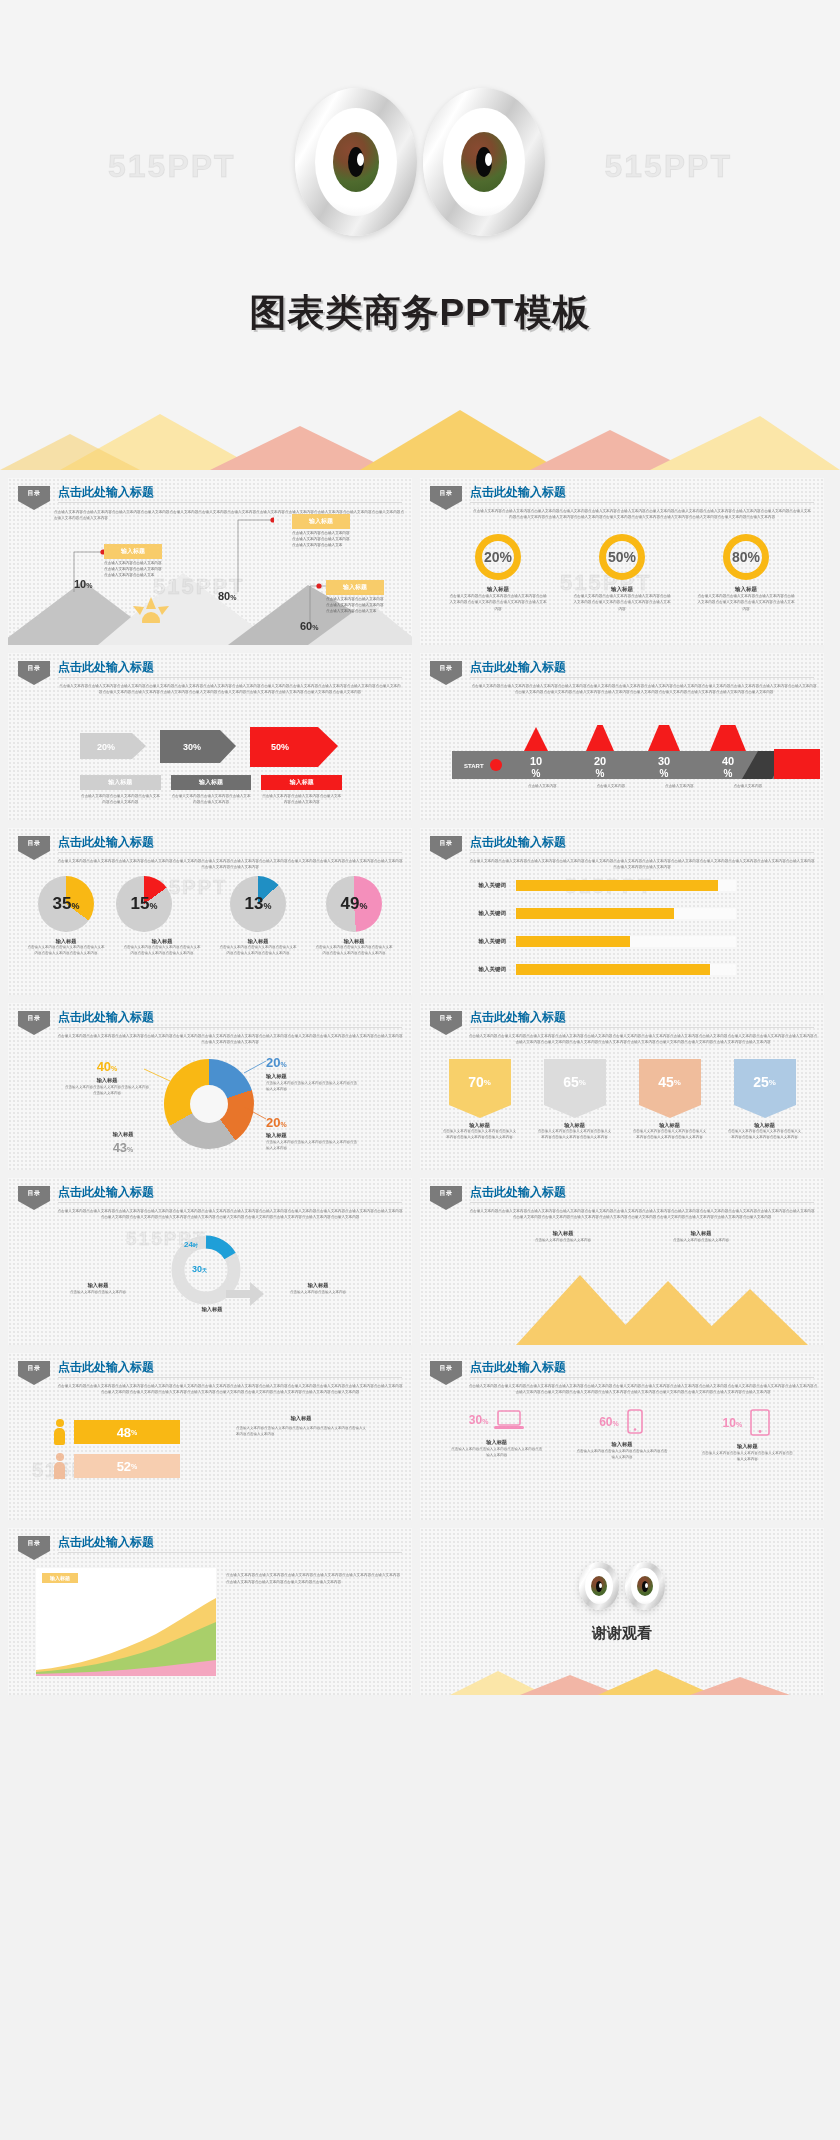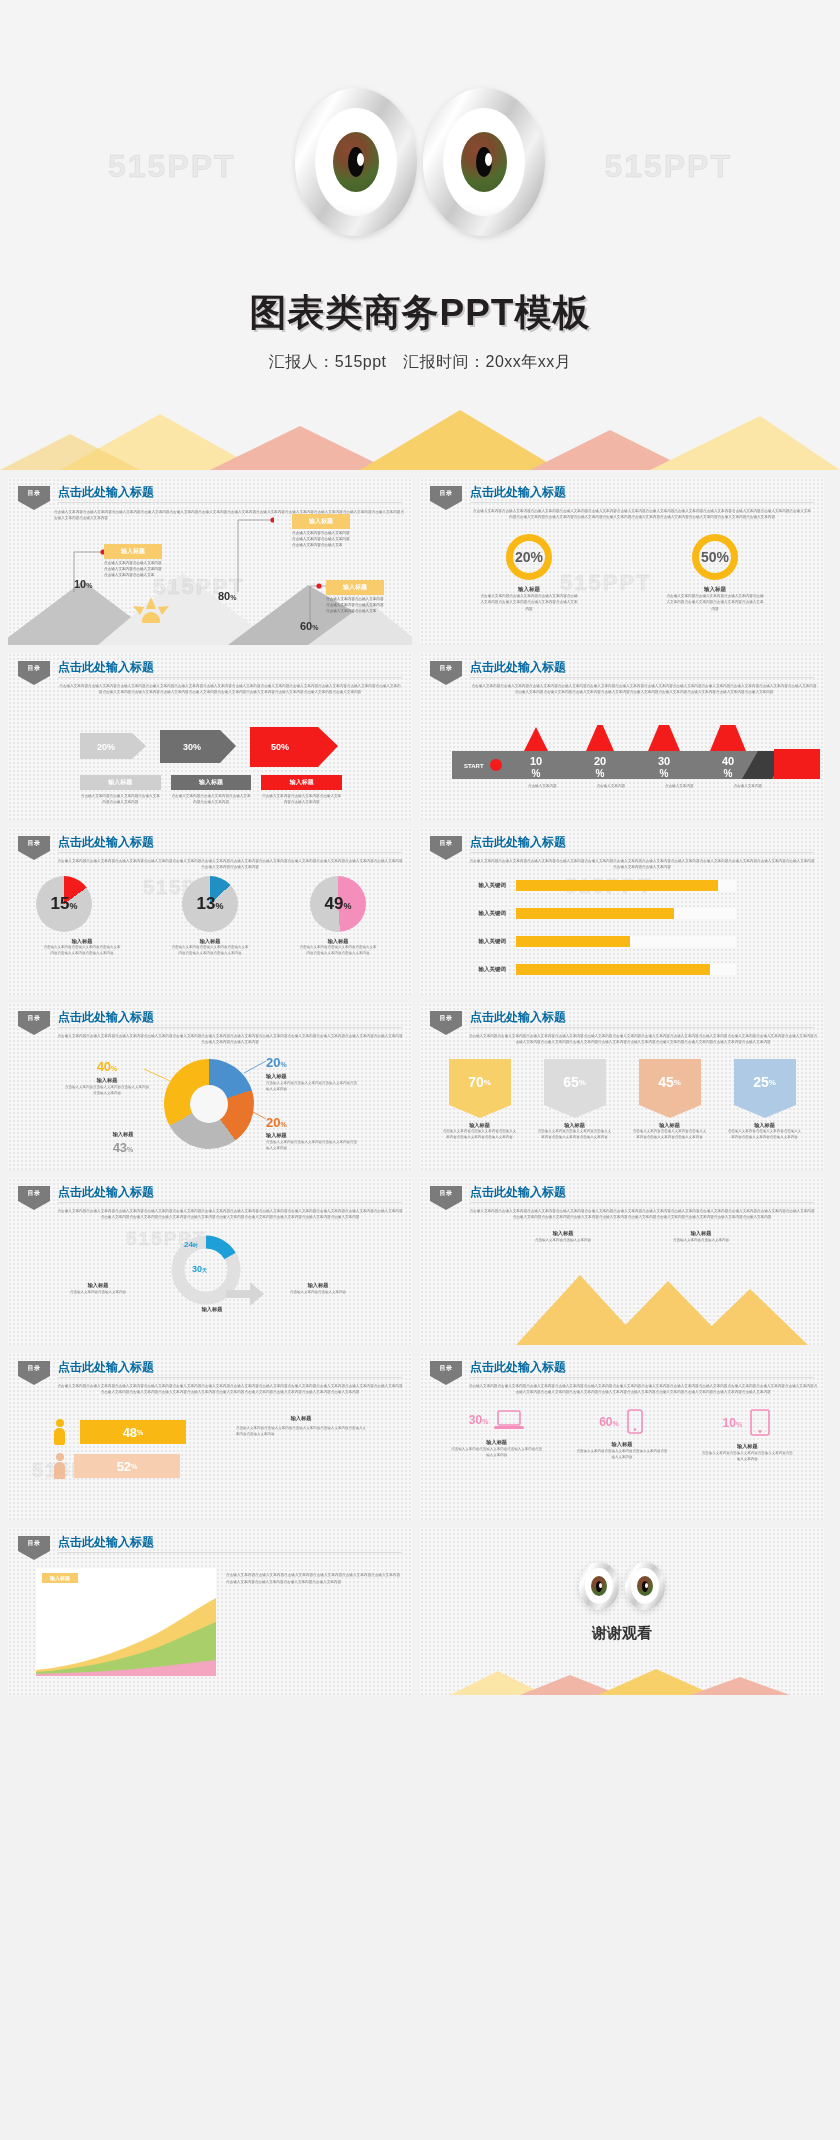--- a/index.html
+++ b/index.html
@@ -145,21 +145,20 @@
           <div class="iris">
             <div class="pupil">
                 <span class="glint"></span>
               </div>
           </div>
         </div>
       </div>
     </div>
 
     <div class="cover-title">图表类商务PPT模板</div>
-    <div class="cover-sub">汇报人：515ppt　汇报时间：20xx年xx月</div>
 
     <svg class="cover-mnt" viewBox="0 0 840 60" preserveAspectRatio="none">
       <polygon points="60,60 160,4 260,60" fill="#fbe6a8"></polygon>
       <polygon points="210,60 300,16 390,60" fill="#f2b6a6"></polygon>
       <polygon points="360,60 460,0 560,60" fill="#f8d06a"></polygon>
       <polygon points="530,60 610,20 690,60" fill="#f2b6a6"></polygon>
       <polygon points="650,60 760,6 840,60" fill="#fbe6a8"></polygon>
       <polygon points="0,60 70,24 140,60" fill="#f8d06a" opacity=".55"></polygon>
     </svg>
   </div>
@@ -239,20 +238,27 @@
         <div style="width:110px;text-align:center;">
           <div style="display:flex;justify-content:center;">
               <div class="ring">20%</div>
             </div>
           <div style="font-size:5.5px;font-weight:bold;color:#444;margin-top:6px;">输入标题</div>
           <div style="font-size:3.6px;color:#6d6d6d;line-height:1.75;padding:0 6px;">点击输入文本内容点击输入文本内容点击输入文本内容点击输入文本内容点击输入文本内容点击输入文本内容点击输入文本内容</div>
         </div>
         <div style="width:110px;text-align:center;">
           <div style="display:flex;justify-content:center;">
               <div class="ring">50%</div>
+            </div>
+          <div style="font-size:5.5px;font-weight:bold;color:#444;margin-top:6px;">输入标题</div>
+          <div style="font-size:3.6px;color:#6d6d6d;line-height:1.75;padding:0 6px;">点击输入文本内容点击输入文本内容点击输入文本内容点击输入文本内容点击输入文本内容点击输入文本内容点击输入文本内容</div>
+        </div>
+        <div style="width:110px;text-align:center;">
+          <div style="display:flex;justify-content:center;">
+              <div class="ring">80%</div>
             </div>
           <div style="font-size:5.5px;font-weight:bold;color:#444;margin-top:6px;">输入标题</div>
           <div style="font-size:3.6px;color:#6d6d6d;line-height:1.75;padding:0 6px;">点击输入文本内容点击输入文本内容点击输入文本内容点击输入文本内容点击输入文本内容点击输入文本内容点击输入文本内容</div>
         </div>
       </div>
     </div>
 
     <div class="slide">
       <div class="dotsbg"></div>
       <div class="shead">
@@ -345,20 +351,29 @@
         <div class="stitle">点击此处输入标题</div>
         <div class="hrule"></div>
       </div>
       <div class="sbody c" style="top:30px;left:48px;right:8px;">
         <span>点击输入文本内容点击输入文本内容点击输入文本内容点击输入文本内容点击输入文本内容点击输入文本内容点击输入文本内容</span><span>点击输入文本内容点击输入文本内容点击输入文本内容点击输入文本内容点击输入文本内容点击输入文本内容点击输入文本内容</span>
       </div>
       <div class="wmS" style="left:135px;top:48px;font-size:20px;">515PPT</div>
 
       <div style="position:absolute;top:48px;left:10px;right:10px;display:flex;justify-content:space-around;">
         <div style="width:92px;text-align:center;">
+          <div style="display:flex;justify-content:center;">
+            <div class="pie" style="background:conic-gradient(#f9b814 0 126deg,#cfcfcf 126deg 360deg);">
+              <span><b>35</b><i>%</i></span>
+            </div>
+          </div>
+          <div style="font-size:5.2px;font-weight:bold;color:#444;margin-top:6px;">输入标题</div>
+          <div style="font-size:3.5px;color:#6d6d6d;line-height:1.7;padding:0 6px;">点击输入文本内容点击输入文本内容点击输入文本内容点击输入文本内容点击输入文本内容</div>
+        </div>
+        <div style="width:92px;text-align:center;">
           <div style="display:flex;justify-content:flex-start;">
             <div class="pie" style="background:conic-gradient(#f41b1b 0 54deg,#cfcfcf 54deg 360deg);">
               <span><b>15</b><i>%</i></span>
             </div>
           </div>
           <div style="font-size:5.2px;font-weight:bold;color:#444;margin-top:6px;">输入标题</div>
           <div style="font-size:3.5px;color:#6d6d6d;line-height:1.7;padding:0 6px;">点击输入文本内容点击输入文本内容点击输入文本内容点击输入文本内容点击输入文本内容</div>
         </div>
         <div style="width:92px;text-align:center;">
           <div style="display:flex;justify-content:center;">
@@ -617,21 +632,21 @@
           <div class="tagtail"></div>
         </div>
         <div class="stitle">点击此处输入标题</div>
         <div class="hrule"></div>
       </div>
       <div class="sbody" style="top:30px;left:48px;right:8px;text-align:center;">
         <span>点击输入文本内容点击输入文本内容点击输入文本内容点击输入文本内容点击输入文本内容点击输入文本内容点击输入文本内容</span><span>点击输入文本内容点击输入文本内容点击输入文本内容点击输入文本内容点击输入文本内容点击输入文本内容点击输入文本内容</span><span>点击输入文本内容点击输入文本内容点击输入文本内容点击输入文本内容点击输入文本内容点击输入文本内容点击输入文本内容</span>
       </div>
       <div class="wmS" style="left:24px;top:106px;font-size:20px;">515PPT</div>
 
-      <div style="position:absolute;left:46px;top:66px;display:flex;align-items:center;gap:15px;">
+      <div style="position:absolute;left:46px;top:66px;display:flex;align-items:center;gap:9px;">
         <div class="person">
           <div class="h" style="background:#f9b814;"></div>
           <div class="b" style="background:#f9b814;"></div>
         </div>
         <div style="width:106px;height:24px;background:#f9b814;display:flex;align-items:center;justify-content:center;color:#fff;font-weight:bold;font-size:13px;">
           <span>48</span>
             <span style="font-size:7px">%</span>
         </div>
       </div>
 

